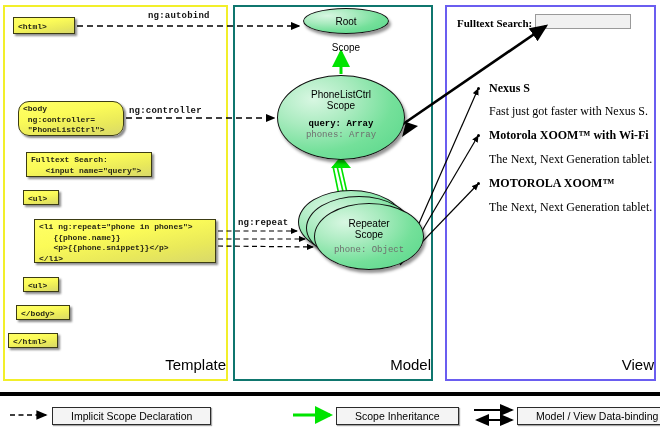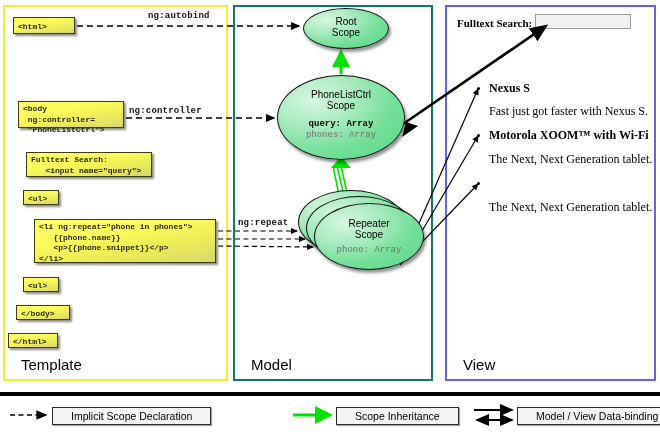--- a/index.html
+++ b/index.html
@@ -10,23 +10,23 @@
   }
   #stage{position:absolute;left:0;top:0;width:660px;height:435px;}
 
   
   .col{position:absolute;background:#ffffff;box-sizing:border-box;}
   #col-template{left:3px;top:5px;width:225px;height:376px;border:2px solid #f2ef2a;}
   #col-model{left:233px;top:5px;width:200px;height:376px;border:2px solid #0f766e;}
   #col-view{left:445px;top:5px;width:211px;height:376px;border:2px solid #6a5df0;}
 
   .col-label{
-    position:absolute;text-align:left;width:100%;
+    position:absolute;text-align:right;width:100%;
     font-size:15px;color:#000;font-family:"Liberation Sans",sans-serif;
-    bottom:6px;left:16px;
+    bottom:6px;left:0;
   }
 
   
   .codebox{
     position:absolute;box-sizing:border-box;
     background:linear-gradient(170deg,#ffff66 0%,#fbfb58 38%,#e9e95a 72%,#d9d96a 100%);
     border:1px solid #3c3c14;
     font-family:"Liberation Mono",monospace;
     font-size:8px;line-height:1.32;
     color:#3a3a20;
@@ -98,21 +98,21 @@
   </div>
   <div class="col" id="col-model">
     <div class="col-label">Model</div>
   </div>
   <div class="col" id="col-view">
     <div class="col-label">View</div>
   </div>
 
   <div class="codebox b" style="left:13px;top:17px;width:62px;height:17px;line-height:13px;">&lt;html&gt;</div>
 
-  <div class="codebox b" style="left:18px;top:101px;width:106px;height:27px;">&lt;body
+  <div class="codebox b" style="left:18px;top:101px;width:106px;height:35px;border-radius:11px;">&lt;body
  ng:controller=
  "PhoneListCtrl"&gt;</div>
 
   <div class="codebox b" style="left:26px;top:152px;width:126px;height:25px;">Fulltext Search:
    &lt;input name="query"&gt;</div>
 
   <div class="codebox b" style="left:23px;top:190px;width:36px;height:15px;line-height:11px;">&lt;ul&gt;</div>
 
   <div class="codebox b" style="left:34px;top:219px;width:182px;height:44px;">&lt;li ng:repeat="phone in phones"&gt;
    {{phone.name}}
@@ -128,47 +128,48 @@
   <div class="conn-label" style="left:148px;top:11px;">ng:autobind</div>
   <div class="conn-label" style="left:129px;top:106px;">ng:controller</div>
   <div class="conn-label" style="left:238px;top:218px;">ng:repeat</div>
 
   <div class="ellipse" style="left:298px;top:190px;width:106px;height:64px;z-index:2;"></div>
   <div class="ellipse" style="left:306px;top:196px;width:106px;height:64px;z-index:3;"></div>
 
   <div class="ellipse" style="left:314px;top:203px;width:110px;height:67px;z-index:4;padding-top:14px;">
     <div class="ell-title">Repeater</div>
     <div class="ell-title">Scope</div>
-    <div class="ell-prop dim" style="margin-top:5px;">phone: Array</div>
+    <div class="ell-prop dim" style="margin-top:5px;">phone: Object</div>
   </div>
 
   <div class="ellipse" style="left:277px;top:75px;width:128px;height:85px;z-index:5;padding-top:13px;">
     <div class="ell-title">PhoneListCtrl</div>
     <div class="ell-title">Scope</div>
     <div class="ell-prop strong" style="margin-top:8px;">query: Array</div>
     <div class="ell-prop dim">phones: Array</div>
   </div>
 
-  <div class="ellipse" style="left:303px;top:8px;width:86px;height:41px;z-index:5;padding-top:7px;">
+  <div class="ellipse" style="left:303px;top:8px;width:86px;height:26px;z-index:5;padding-top:7px;gap:15px;">
     <div class="ell-title">Root</div>
     <div class="ell-title">Scope</div>
   </div>
 
   <div class="view-label" style="left:457px;top:17px;">Fulltext Search:</div>
   <input class="view-input" style="left: 535px; top: 14px; width: 96px; height: 15px;" value="">
 
   <div class="bullet" style="left:477px;top:87px;"></div>
   <div class="view-item" style="left:489px;top:81px;">Nexus S</div>
   <div class="view-snip" style="left:489px;top:104px;">Fast just got faster with Nexus S.</div>
 
   <div class="bullet" style="left:477px;top:134px;"></div>
   <div class="view-item" style="left:489px;top:128px;">Motorola XOOM™  with Wi-Fi</div>
   <div class="view-snip" style="left:489px;top:152px;">The Next, Next Generation tablet.</div>
 
   <div class="bullet" style="left:477px;top:182px;"></div>
+  <div class="view-item" style="left:489px;top:176px;">MOTOROLA XOOM™</div>
   <div class="view-snip" style="left:489px;top:200px;">The Next, Next Generation tablet.</div>
 
   <svg class="overlay">
     <defs>
       <marker id="ahead-k" markerWidth="7" markerHeight="7" refX="6" refY="3" orient="auto">
         <path d="M0,0 L7,3 L0,6 z" fill="#000"></path>
       </marker>
       <marker id="ahead-k-s" markerWidth="6" markerHeight="6" refX="5" refY="2.6" orient="auto">
         <path d="M0,0 L6,2.6 L0,5.2 z" fill="#000"></path>
       </marker>

